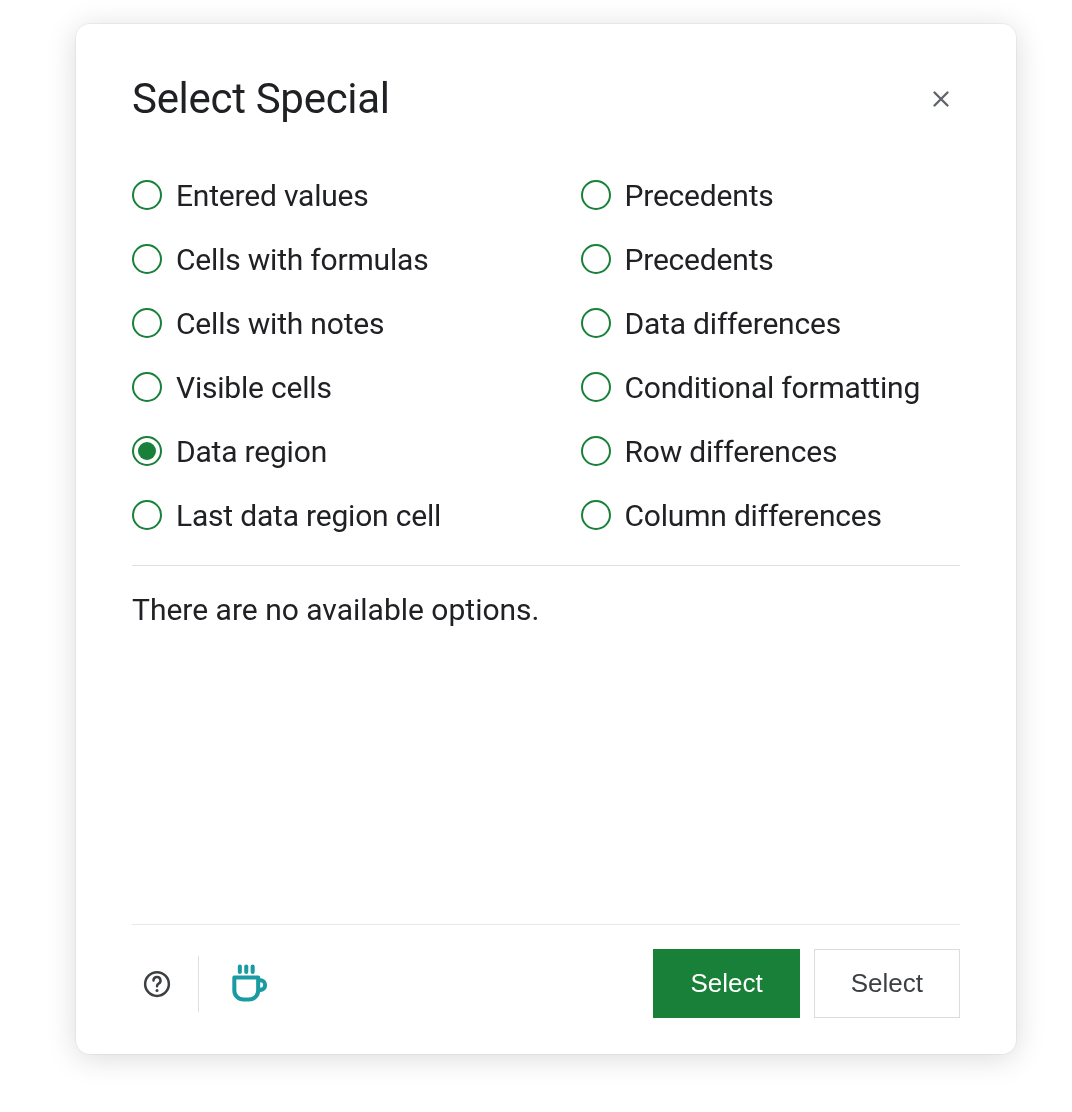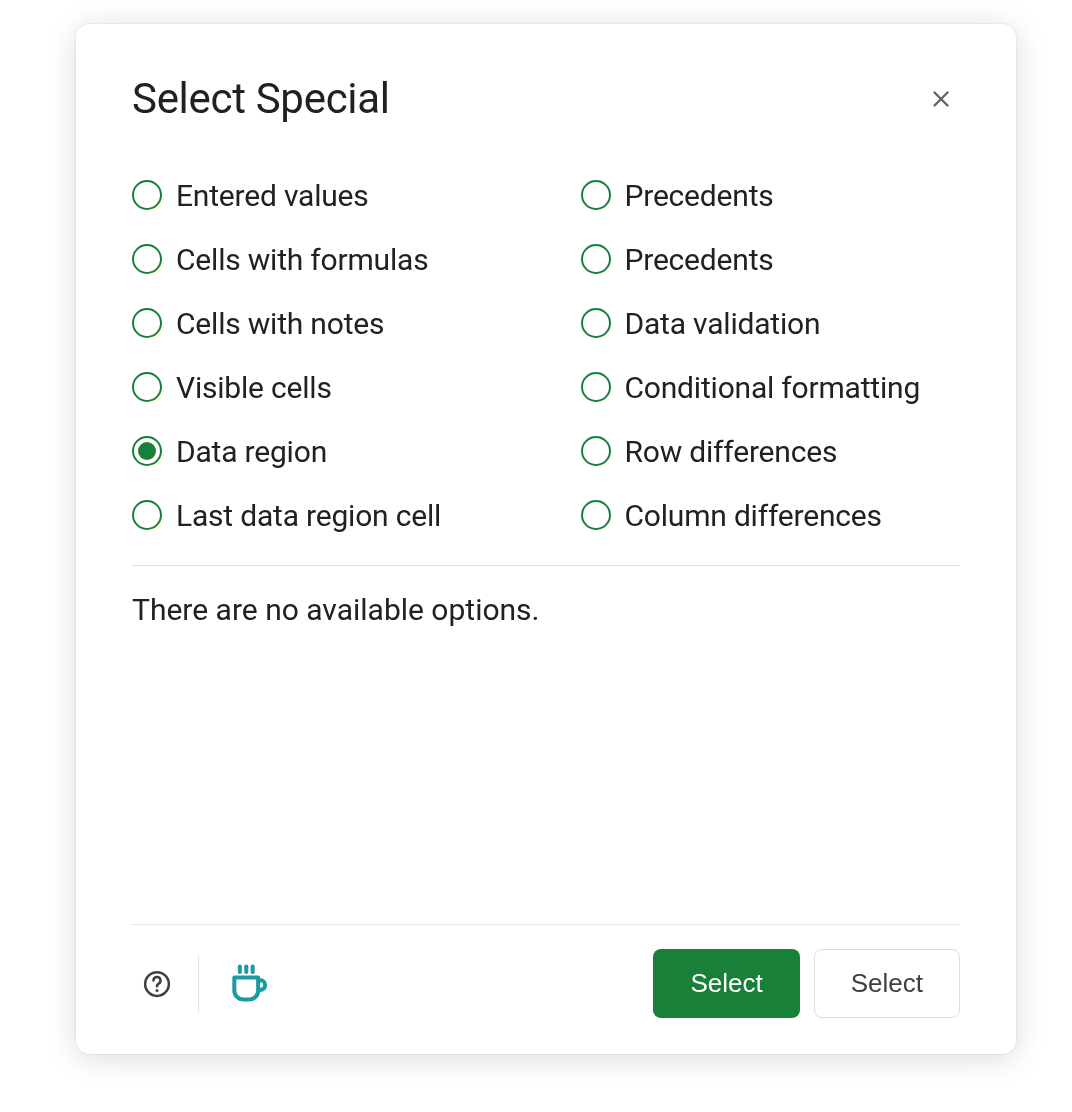--- a/index.html
+++ b/index.html
@@ -142,21 +142,21 @@
     cursor: pointer;
     color: #1a9ba3;
     display: flex;
     align-items: center;
     justify-content: center;
   }
   .coffee-btn svg { width: 44px; height: 44px; }
   .footer-spacer { flex: 1; }
   .btn {
     font-size: 26px;
-    border-radius: 8px;
+    border-radius: 0;
     padding: 18px 36px;
     cursor: pointer;
     border: 1px solid transparent;
   }
   .btn-primary {
     background: #188038;
     color: #fff;
     margin-right: 14px;
   }
   .btn-secondary {
@@ -214,21 +214,21 @@
             <div class="radio-row">
               <span class="radio-outer"></span>
               <span class="radio-label">Precedents</span>
             </div>
             <div class="radio-row">
               <span class="radio-outer"></span>
               <span class="radio-label">Precedents</span>
             </div>
             <div class="radio-row">
               <span class="radio-outer"></span>
-              <span class="radio-label">Data validation</span>
+              <span class="radio-label">Data differences</span>
             </div>
             <div class="radio-row">
               <span class="radio-outer"></span>
               <span class="radio-label">Conditional formatting</span>
             </div>
             <div class="radio-row">
               <span class="radio-outer"></span>
               <span class="radio-label">Row differences</span>
             </div>
             <div class="radio-row">

